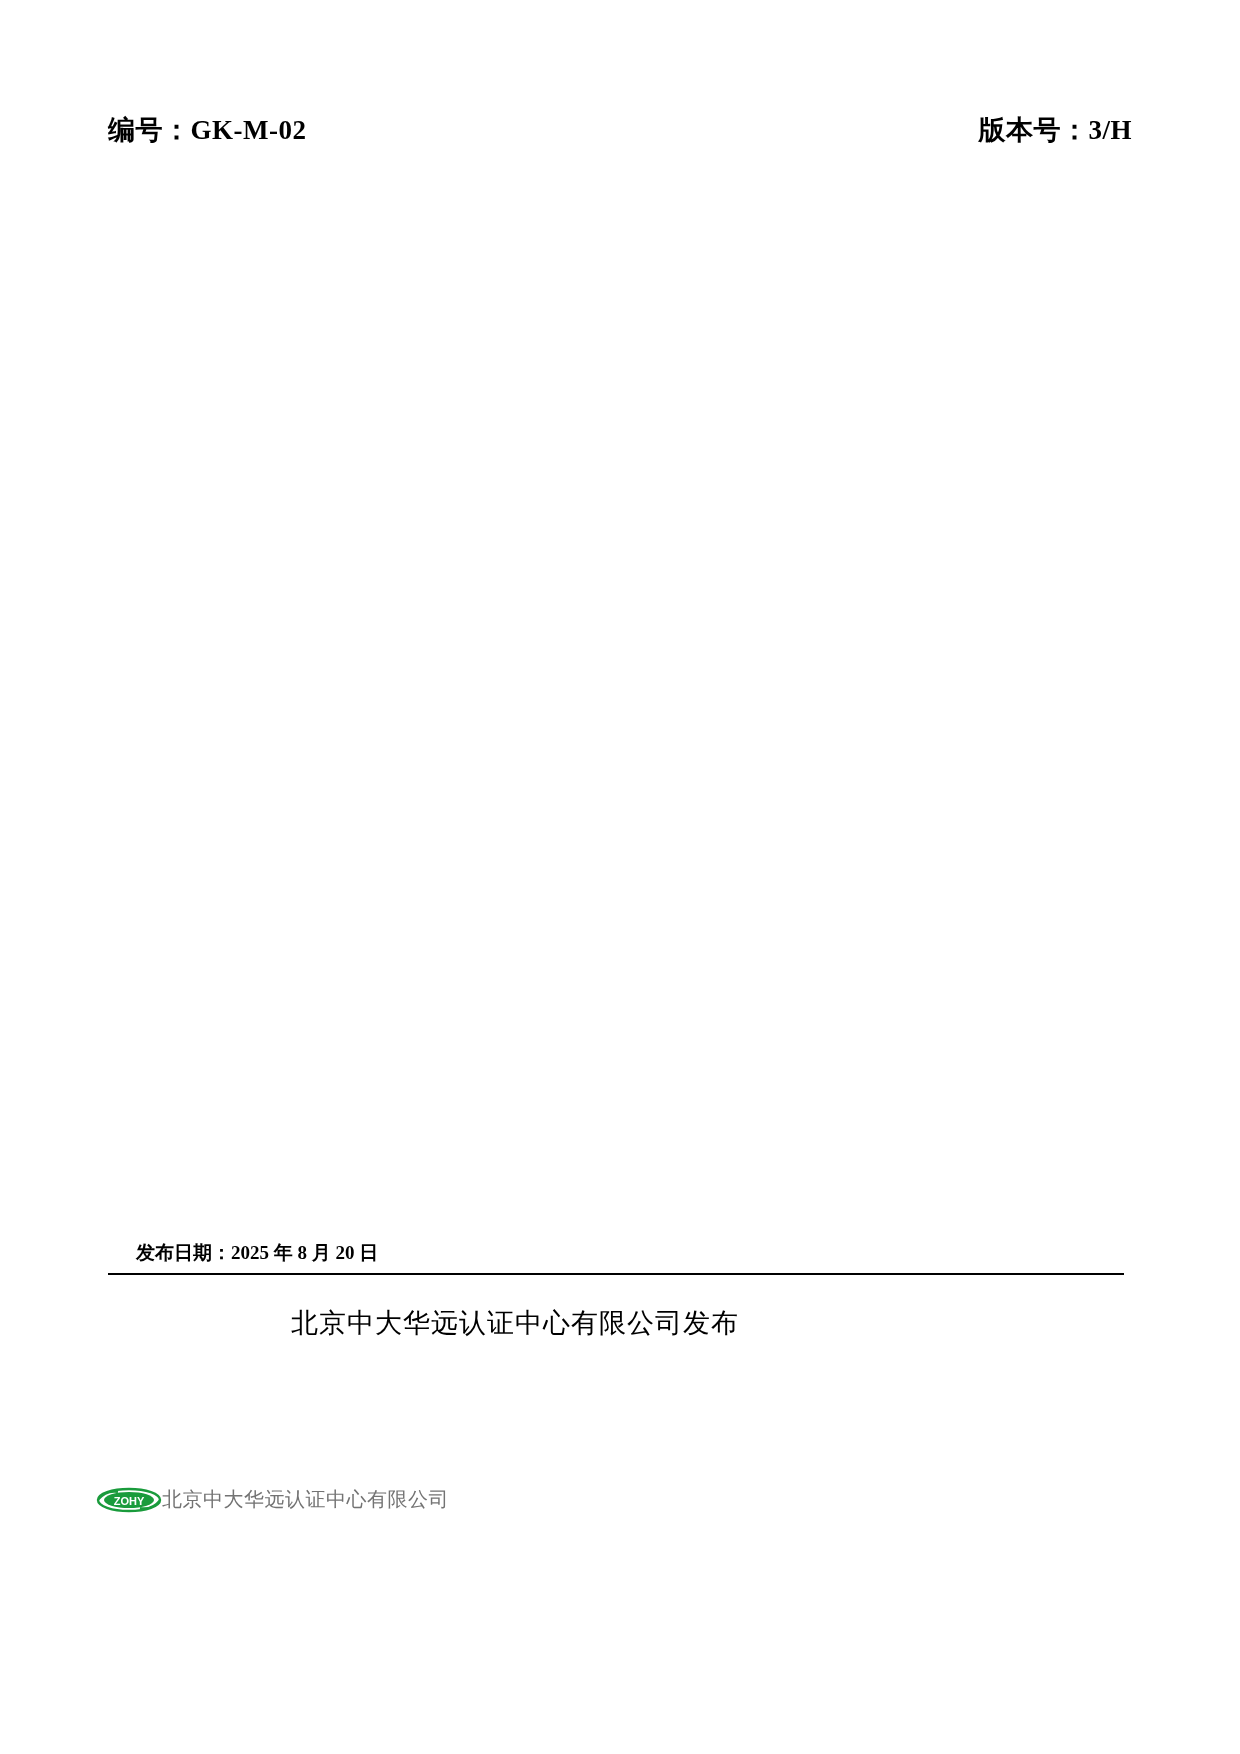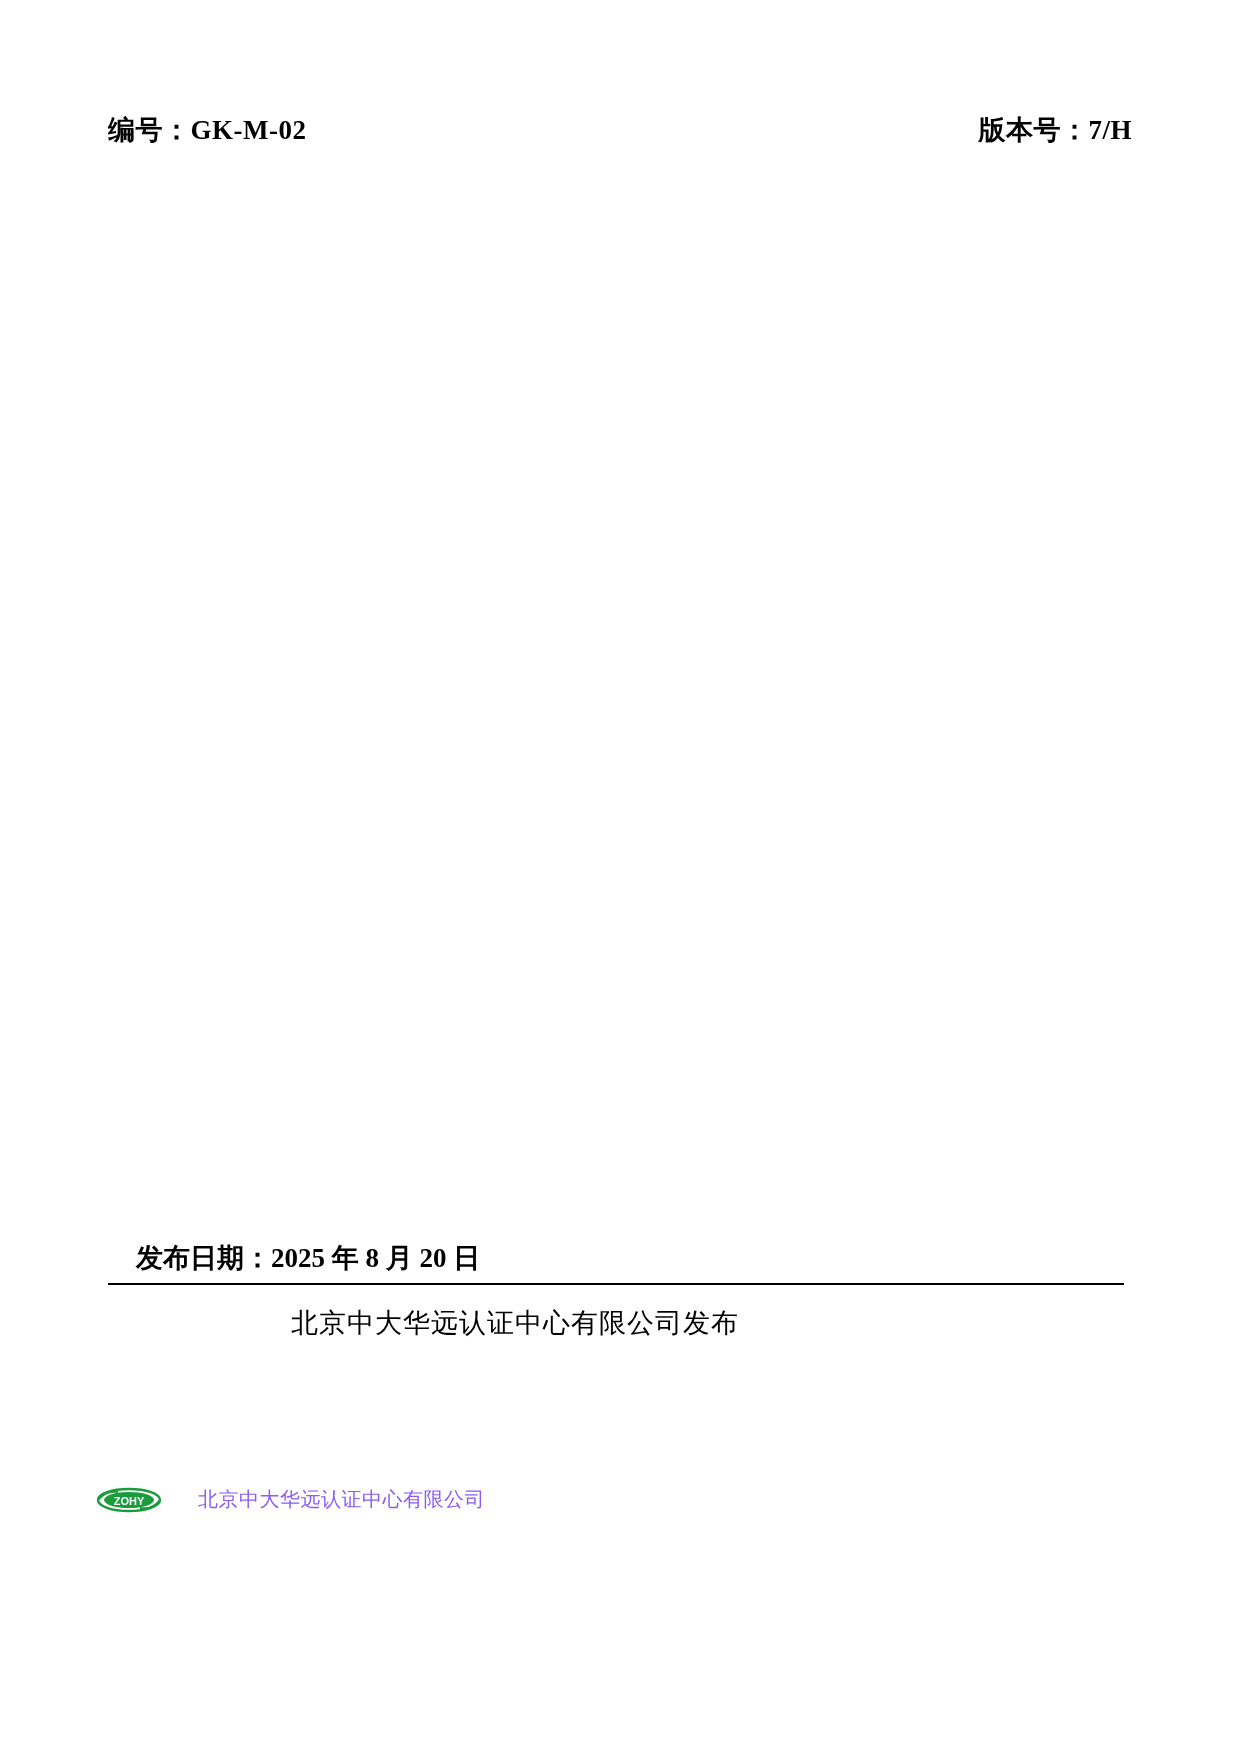--- a/index.html
+++ b/index.html
@@ -62,21 +62,21 @@
 
   
   .dates-row {
     position: absolute;
     left: 108px;
     top: 1240px;
     width: 1016px;
     display: flex;
     justify-content: space-between;
     align-items: baseline;
-    font-size: 27px;
+    font-size: 19px;
     font-weight: bold;
     border-bottom: 2px solid #000000;
     padding-bottom: 7px;
   }
   .dates-row .cell {
     white-space: nowrap;
   }
   .dates-row .cell.left {
     padding-left: 28px;
   }
@@ -109,33 +109,32 @@
     height: 28px;
     position: relative;
     display: inline-block;
   }
   .logo svg {
     display: block;
   }
   .footer-text {
     font-family: "Liberation Sans", sans-serif;
     font-size: 20px;
-    color: #8b5cf6;
+    color: #737373;
     letter-spacing: 0.5px;
-    margin-left: 36px;
   }
 </style>
 </head>
 <body>
 
 <div class="page">
 
   <div class="doc-header">
     <span class="code">编号：GK-M-02</span>
-    <span class="version">版本号：7/H</span>
+    <span class="version">版本号：3/H</span>
   </div>
 
 
   <div class="dates-row">
     <span class="cell left">发布日期：2025 年 8 月 20 日</span>
   </div>
 
   <div class="publisher">北京中大华远认证中心有限公司发布</div>
 
   <div class="footer">

